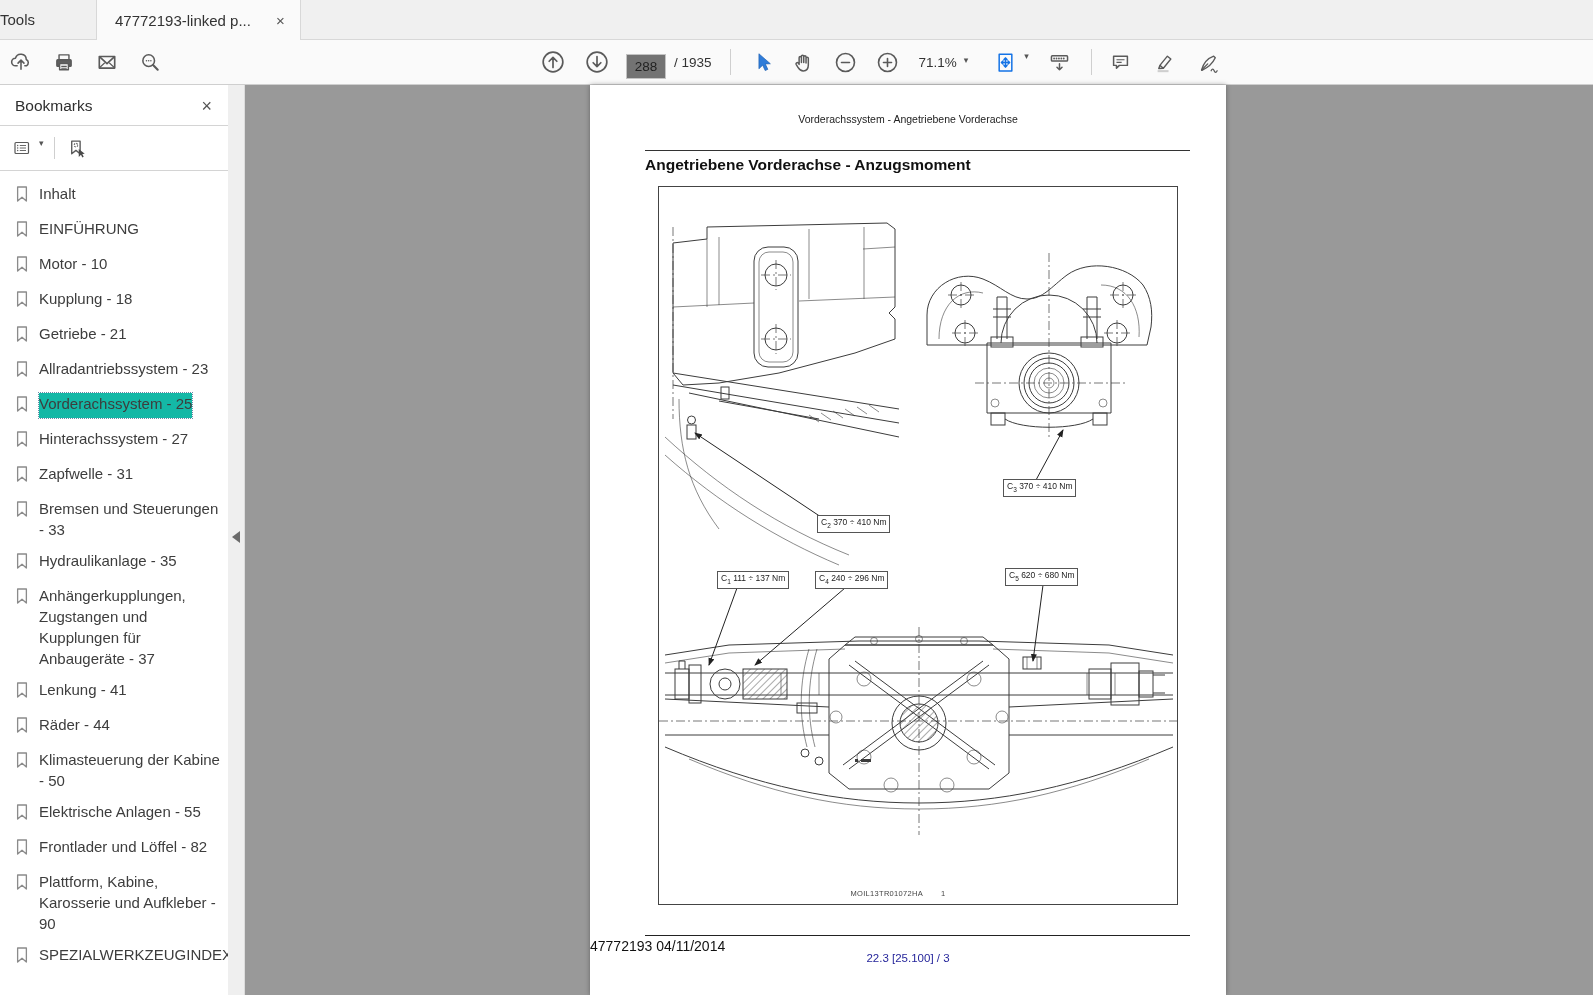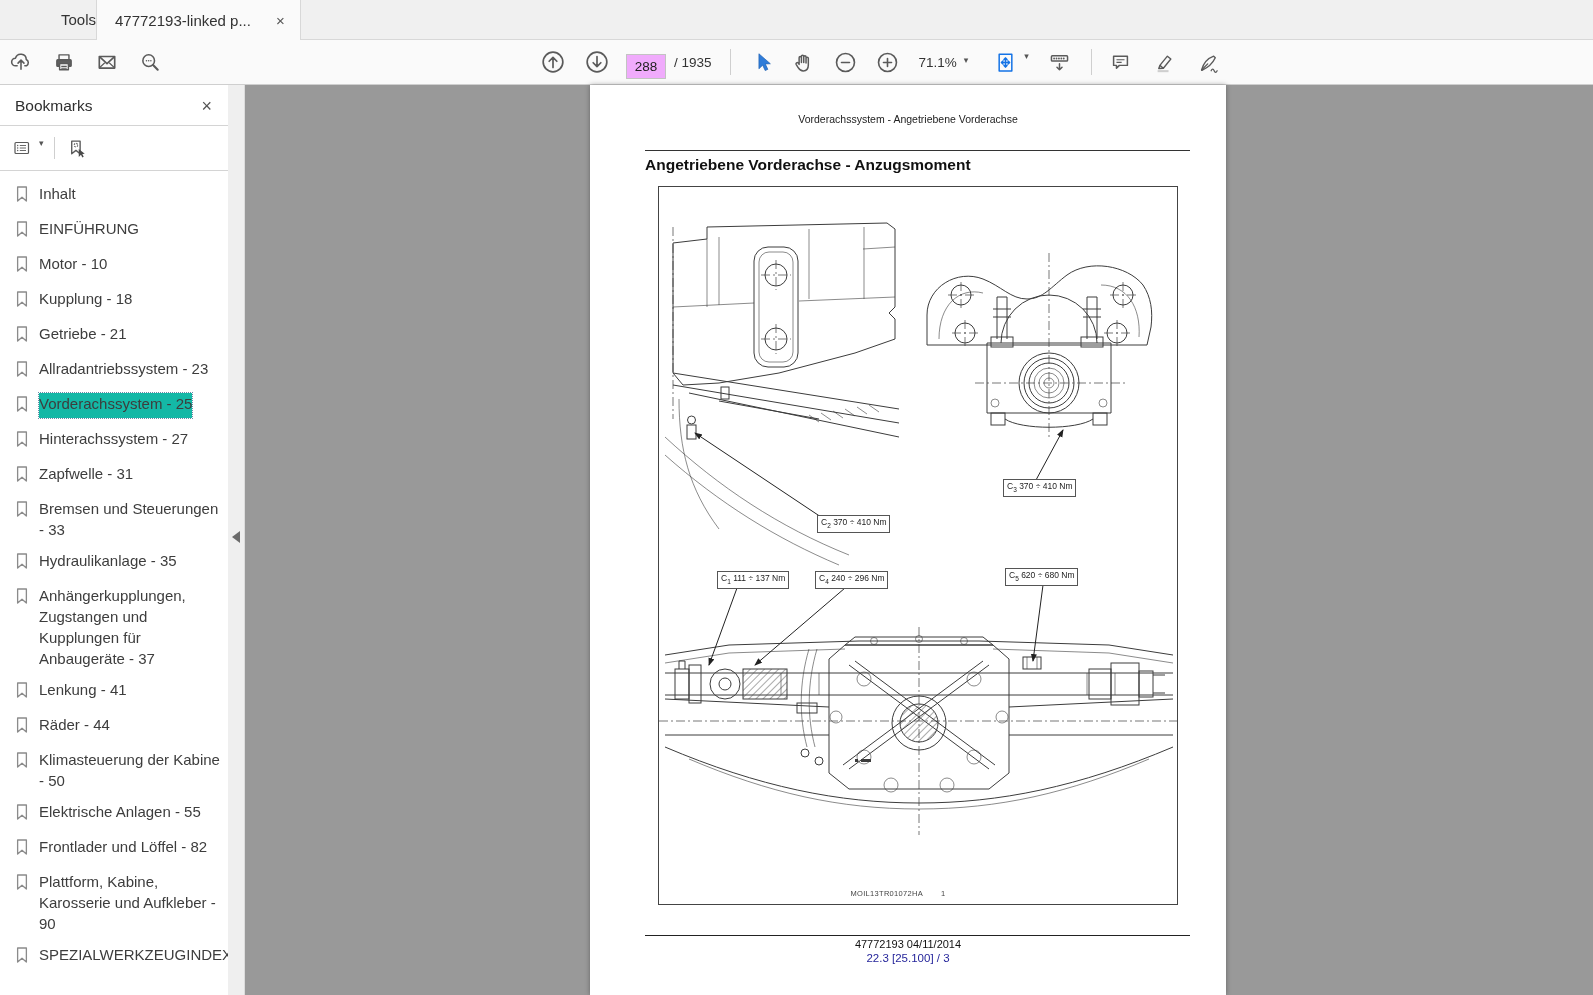--- a/index.html
+++ b/index.html
@@ -3,33 +3,33 @@
 <meta charset="utf-8">
 <style>
   * { box-sizing: border-box; margin: 0; padding: 0; }
   html,body { width:1593px; height:995px; overflow:hidden;
     font-family:"Liberation Sans","DejaVu Sans",sans-serif; background:#fff; }
 
   
   .tabbar { height:40px; background:#f0f0f0; border-bottom:1px solid #d8d8d8;
     display:flex; align-items:stretch; }
   .tab { display:flex; align-items:center; font-size:15px; color:#333; cursor:default; }
-  .tab-tools { width:96px; justify-content:flex-end; }
+  .tab-tools { width:96px; justify-content:flex-start; }
   .tab-doc { background:#fafafa; border-left:1px solid #d8d8d8; border-right:1px solid #d8d8d8;
     margin-bottom:-1px; padding:0 12px 0 18px; gap:22px; }
   .tab-close { font-size:15px; color:#555; line-height:1; padding:2px 3px; }
 
   
   .toolbar { height:45px; background:#fafafa; border-bottom:1px solid #cfcfcf; position:relative; }
   .tbtn { width:34px; height:34px; display:flex; align-items:center; justify-content:center;
     border-radius:3px; flex:none; }
   .tb-left { position:absolute; left:4px; top:5px; display:flex; gap:9px; }
   .tb-center { position:absolute; left:536px; top:5px; display:flex; align-items:center; }
   .tb-sep { width:1px; height:26px; background:#cfcfcf; flex:none; }
-  .page-input { width:40px; height:25px; border:1px solid #c3c3c3; background:#f0abfc;
+  .page-input { width:40px; height:25px; border:1px solid #c3c3c3; background:#737373;
     text-align:center; font-size:13.5px; color:#222; font-family:inherit;margin-top:8px; }
   .page-total { font-size:13.5px; color:#333; margin-left:8px; white-space:nowrap; }
   .zoom-group { display:flex; align-items:flex-start; gap:7px; margin-left:14px; }
   .zoom-text { font-size:13.5px; color:#333; }
   .caret { font-size:9px; color:#555; }
   svg.ic { display:block; }
 
   
   .main { display:flex; height:910px; }
 
@@ -68,22 +68,22 @@
     border:1px solid #444; }
   .figure-box svg { position:absolute; left:0; top:0; }
   .callout { position:absolute; border:1px solid #555; background:#fff; font-size:8.5px;
     line-height:12px; padding:0 3px; color:#222; white-space:nowrap; }
   .callout sub { font-size:6.5px; }
   .fig-caption { position:absolute; left:0; right:40px; top:702px; text-align:center;
     font-size:7.5px; color:#444; letter-spacing:.3px; }
   .fig-caption .cap-num { margin-left:18px; }
 
   .foot-rule { position:absolute; left:55px; right:36px; top:850px; border-top:1px solid #222; }
-  .foot-rev { position:absolute; left:0; right:0; top:853px; text-align:center;
-    font-size:11px; color:#111; }
+  .foot-rev { position:absolute; left:0; right:0; top:853px; 
+    font-size:14px; color:#111; }
   .foot-page { position:absolute; left:0; right:0; top:867px; text-align:center;
     font-size:11.5px; color:#26269b; }
 
   
   .ln { stroke:#3c3c3c; fill:none; stroke-width:1; }
   .thin { stroke-width:.6; }
   .cl { stroke:#3c3c3c; fill:none; stroke-width:.7; stroke-dasharray:9 3 2 3; }
   .ldr { stroke:#222; stroke-width:1; fill:none; }
 </style>
 </head>

